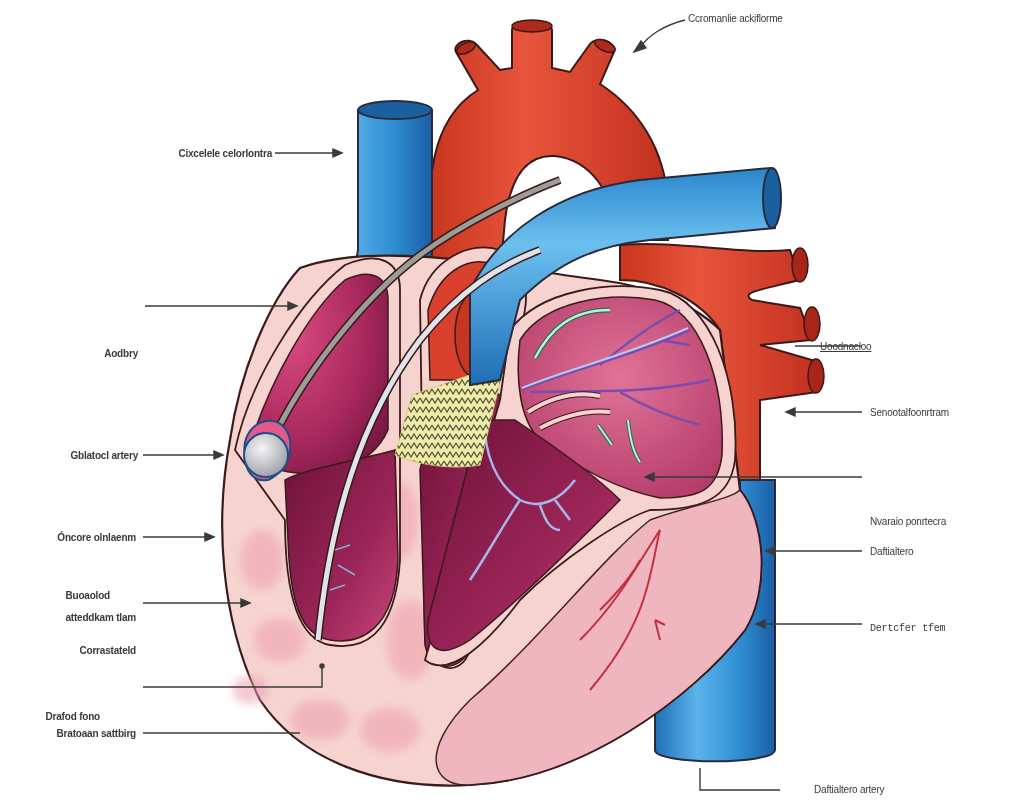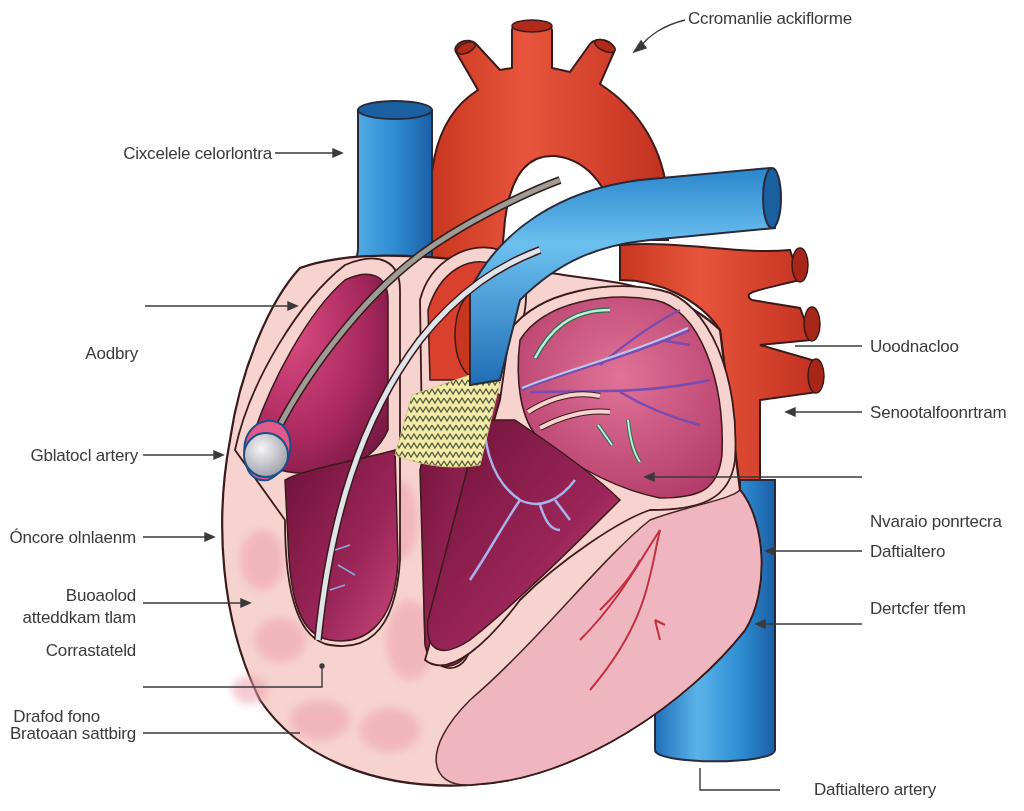--- a/index.html
+++ b/index.html
@@ -1,21 +1,21 @@
 <!DOCTYPE html>
 <html><head>
 <meta charset="utf-8">
 <style>
   html, body { margin:0; padding:0; background:#ffffff; }
   body { width:1024px; height:811px; position:relative; overflow:hidden;
          font-family:"Liberation Sans", "DejaVu Sans", sans-serif; }
   #stage { position:absolute; left:0; top:0; width:1024px; height:811px; }
-  .lbl { position:absolute; font-size:17px; color:#3a3a3a; letter-spacing:-0.2px;
+  .lbl { position:absolute; font-size:10px; color:#3a3a3a; letter-spacing:-0.2px;
          white-space:nowrap; line-height:17px; }
-  .lbl.r { text-align:left; }
+  .lbl.r { text-align:left;font-weight:bold; }
 </style>
 </head>
 <body>
 
 <div id="stage">
 <svg width="1024" height="811" viewBox="0 0 1024 811" xmlns="http://www.w3.org/2000/svg">
   <defs>
     <linearGradient id="gBlue" x1="0" x2="1" y1="0" y2="0">
       <stop offset="0" stop-color="#1f6fb8"></stop>
       <stop offset="0.35" stop-color="#5bb3ea"></stop>
@@ -211,26 +211,26 @@
   </g>
 </svg>
 
 
 <div class="lbl" style="left:688px; top:10px;">Ccromanlie ackiflorme</div>
 
 <div class="lbl r" style="right:752px; top:145px;">Cixcelele celorlontra</div>
 <div class="lbl r" style="right:886px; top:298px;margin-top:47px;">Aodbry</div>
 <div class="lbl r" style="right:886px; top:447px;">Gblatocl artery</div>
 <div class="lbl r" style="right:888px; top:529px;">Óncore olnlaenm</div>
-<div class="lbl r" style="right:888px; top:587px;margin-left:28px;">Buoaolod</div>
+<div class="lbl r" style="right:914px; top:587px;margin-left:28px;">Buoaolod</div>
 <div class="lbl r" style="right:888px; top:609px;">atteddkam tlam</div>
 <div class="lbl r" style="right:888px; top:642px;">Corrastateld</div>
 <div class="lbl r" style="right:924px; top:679px;margin-top:29px;">Drafod fono</div>
 <div class="lbl r" style="right:888px; top:725px;">Bratoaan sattbirg</div>
 
-<div class="lbl" style="left:870px; top:338px;">Uoodnacloo</div>
+<div class="lbl" style="left:820px; top:338px;text-decoration:underline;">Uoodnacloo</div>
 <div class="lbl" style="left:870px; top:404px;">Senootalfoonrtram</div>
 <div class="lbl" style="left:870px; top:469px;margin-top:44px;">Nvaraio ponrtecra</div>
 <div class="lbl" style="left:870px; top:543px;">Daftialtero</div>
-<div class="lbl" style="left:870px; top:600px;">Dertcfer tfem</div>
+<div class="lbl" style="left:870px; top:620px;font-family:Liberation Mono, monospace;">Dertcfer tfem</div>
 
 <div class="lbl" style="left:790px; top:781px;margin-left:24px;">Daftialtero artery</div>
 </div>
 
 </body></html>

